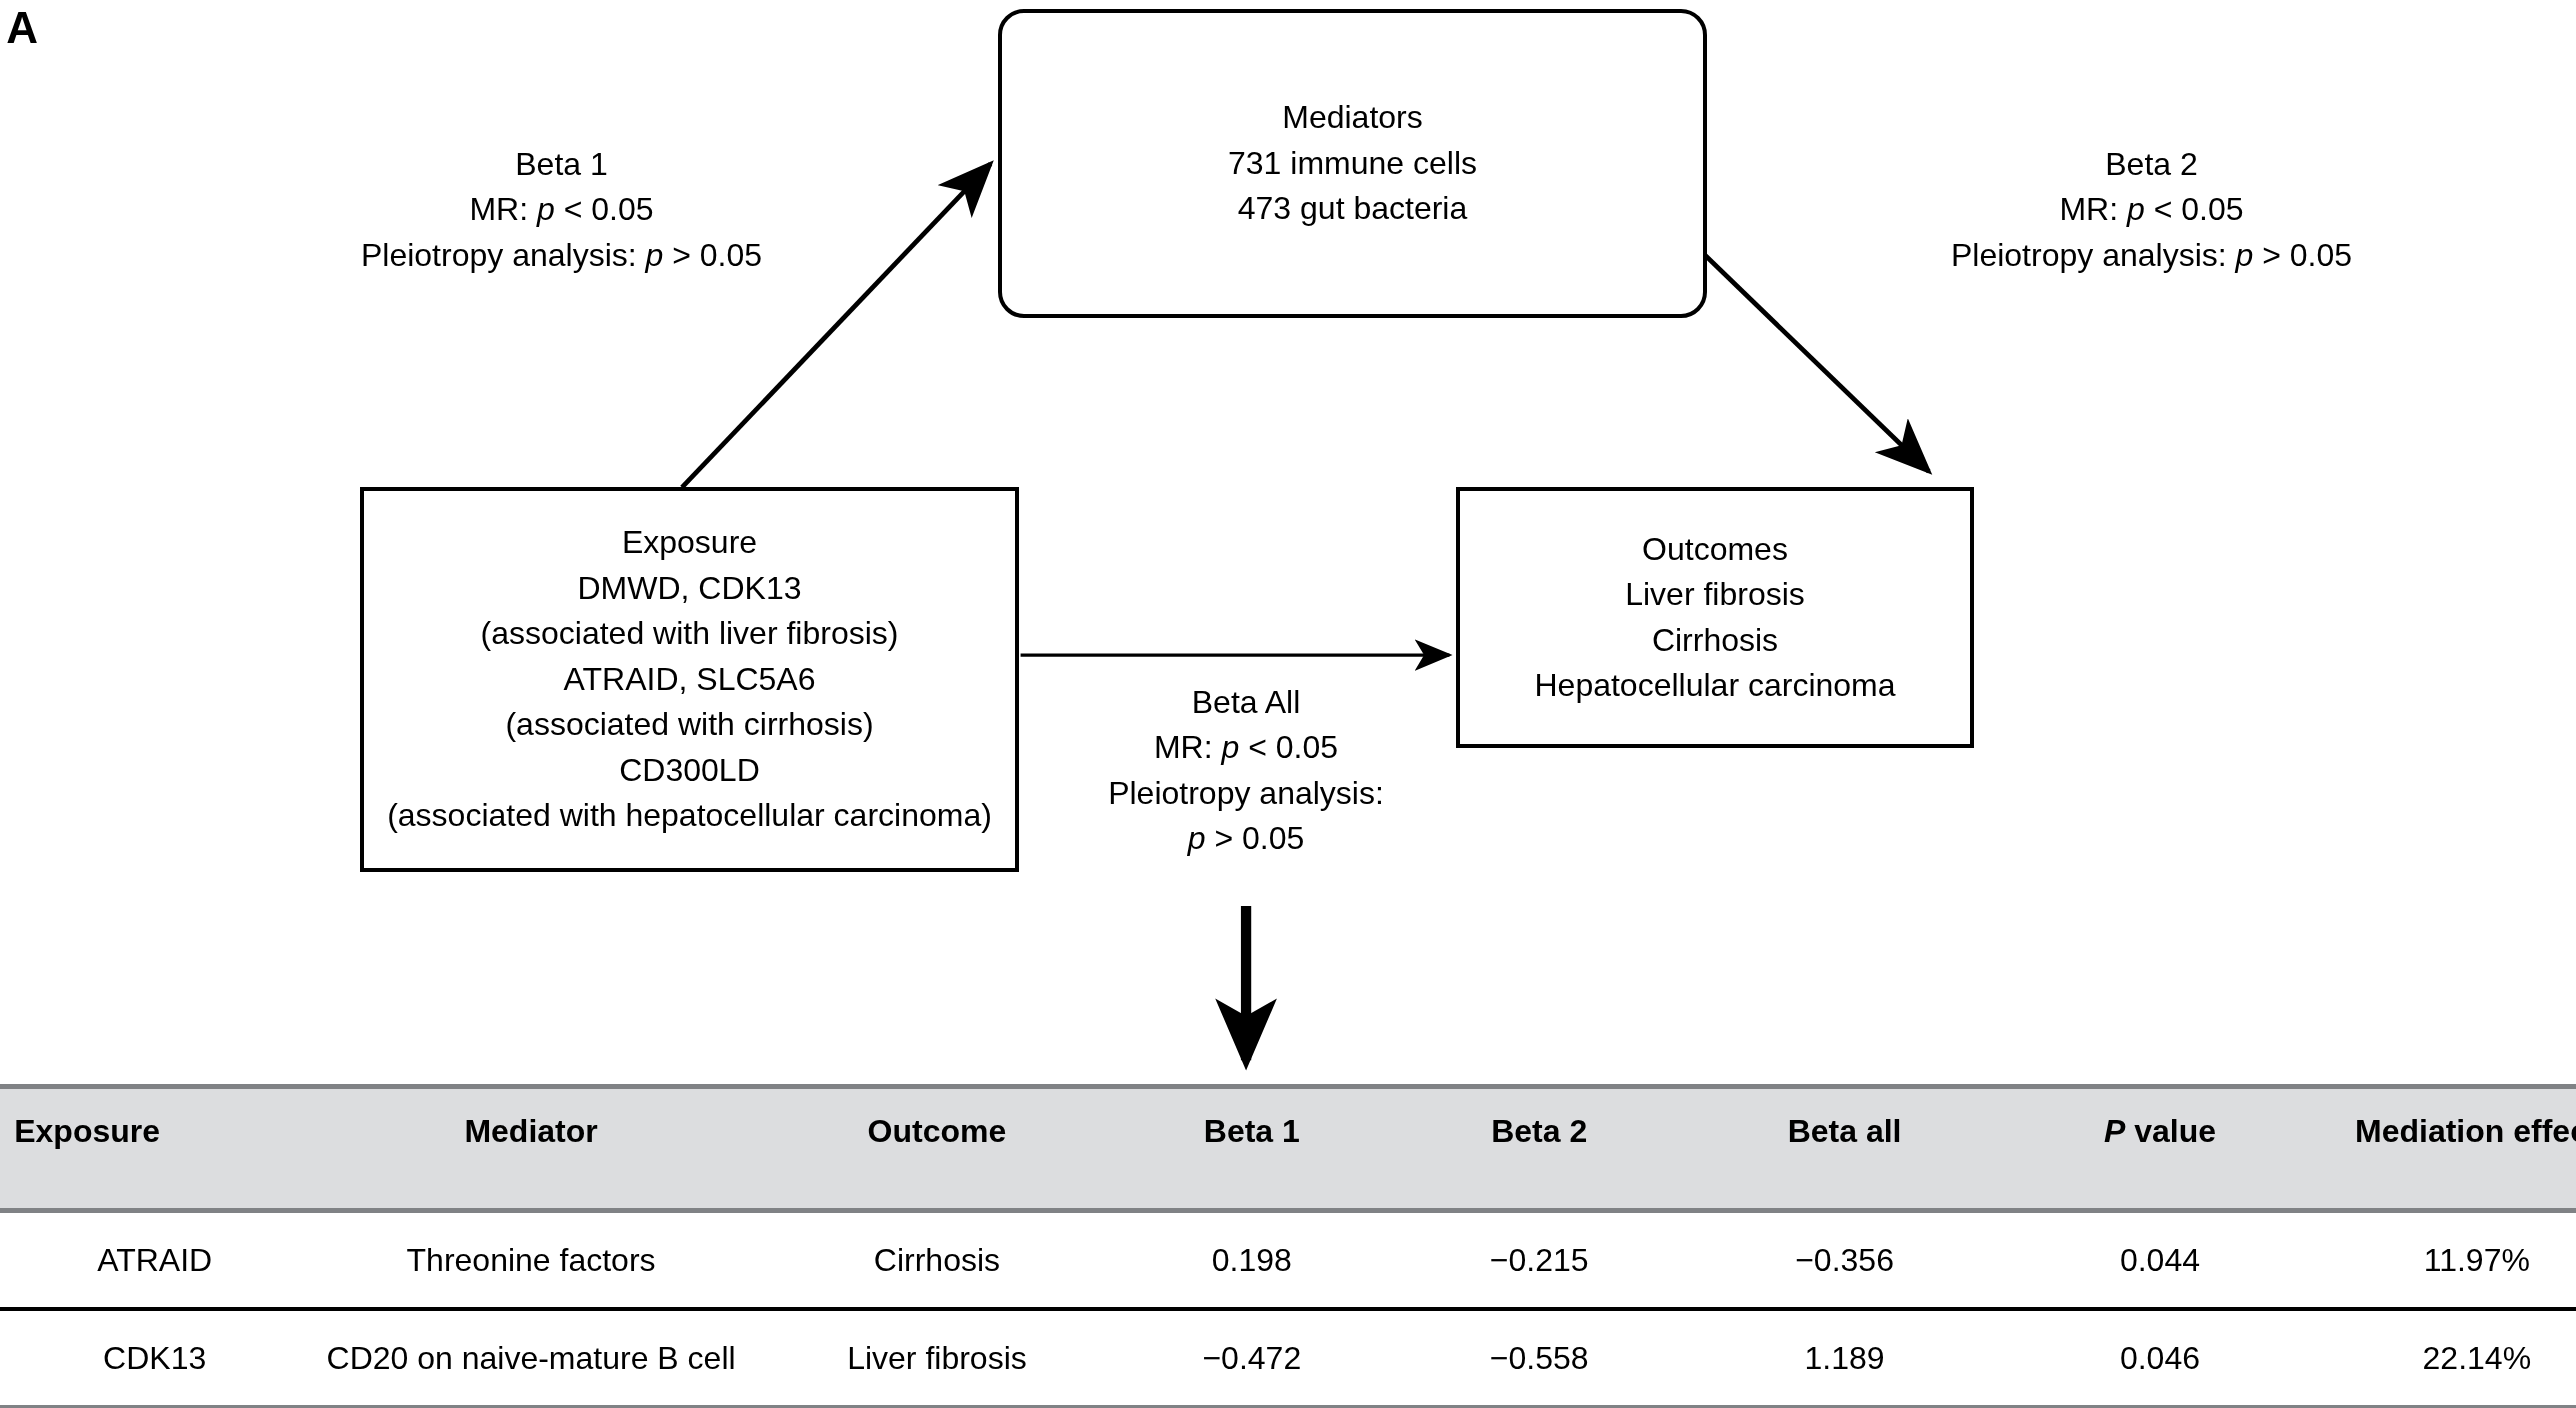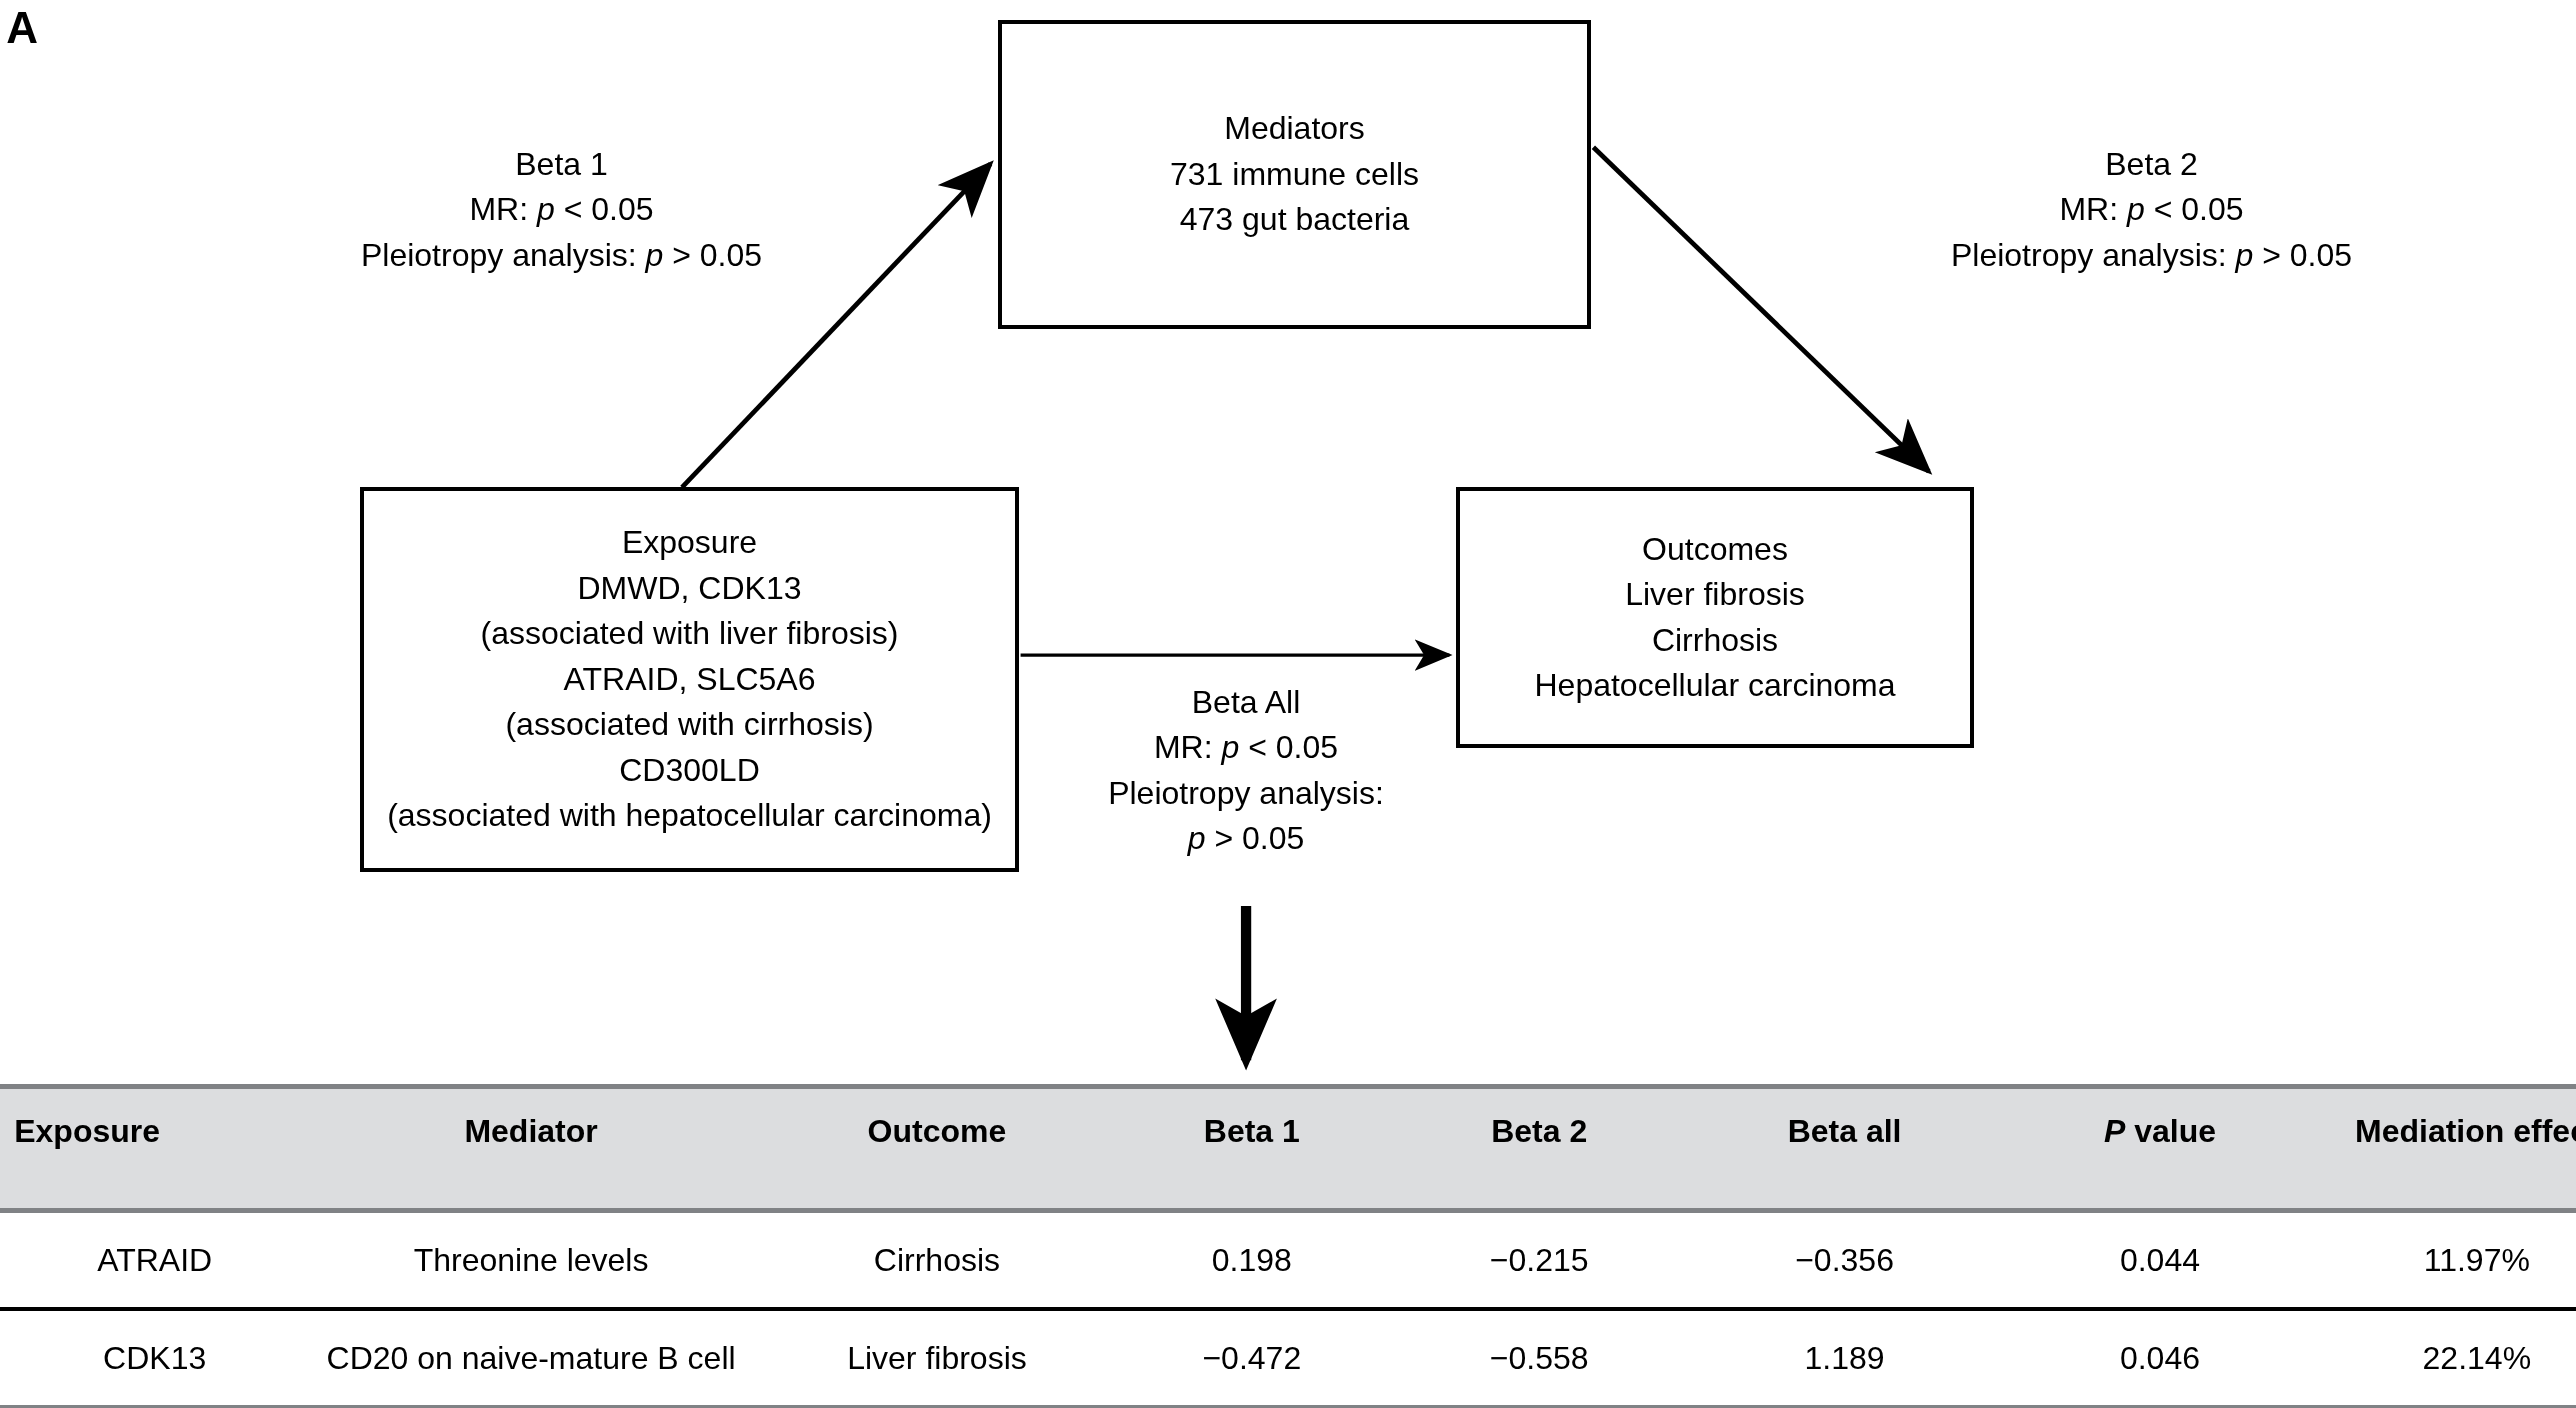--- a/index.html
+++ b/index.html
@@ -22,21 +22,21 @@
   #panel-a{position:absolute;left:0;top:0;width:2576px;height:1080px;}
 
   .flow-box{
     position:absolute;border:4px solid #000;background:#fff;
     box-sizing:border-box;display:flex;flex-direction:column;
     align-items:center;justify-content:center;
     font-size:32px;line-height:1.42;text-align:center;
   }
   .flow-box .line{display:block;white-space:nowrap;}
 
-  #box-mediators{left:998px;top:20px;width:593px;height:309px;}
+  #box-mediators{left:998px;top:9px;width:709px;height:309px;border-radius:26px;}
   #box-exposure{left:360px;top:487px;width:659px;height:385px;}
   #box-outcomes{left:1456px;top:487px;width:518px;height:261px;text-align:right;}
 
   
   .arrow-label{
     position:absolute;font-size:32px;line-height:1.42;text-align:center;
     white-space:nowrap;
   }
   .arrow-label .line{display:block;}
   .arrow-label i{font-style:italic;}
@@ -171,21 +171,21 @@
         <th class="col-beta1">Beta 1</th>
         <th class="col-beta2">Beta 2</th>
         <th class="col-betaall">Beta all</th>
         <th class="col-pvalue"><i>P</i><span> value</span></th>
         <th class="col-mediation">Mediation effect</th>
       </tr>
     </thead>
     <tbody>
       <tr class="row-first">
         <td class="col-exposure">ATRAID</td>
-        <td class="col-mediator">Threonine levels</td>
+        <td class="col-mediator">Threonine factors</td>
         <td class="col-outcome">Cirrhosis</td>
         <td class="col-beta1">0.198</td>
         <td class="col-beta2">−0.215</td>
         <td class="col-betaall">−0.356</td>
         <td class="col-pvalue">0.044</td>
         <td class="col-mediation">11.97%</td>
       </tr>
       <tr class="row-last">
         <td class="col-exposure">CDK13</td>
         <td class="col-mediator">CD20 on naive-mature B cell</td>

